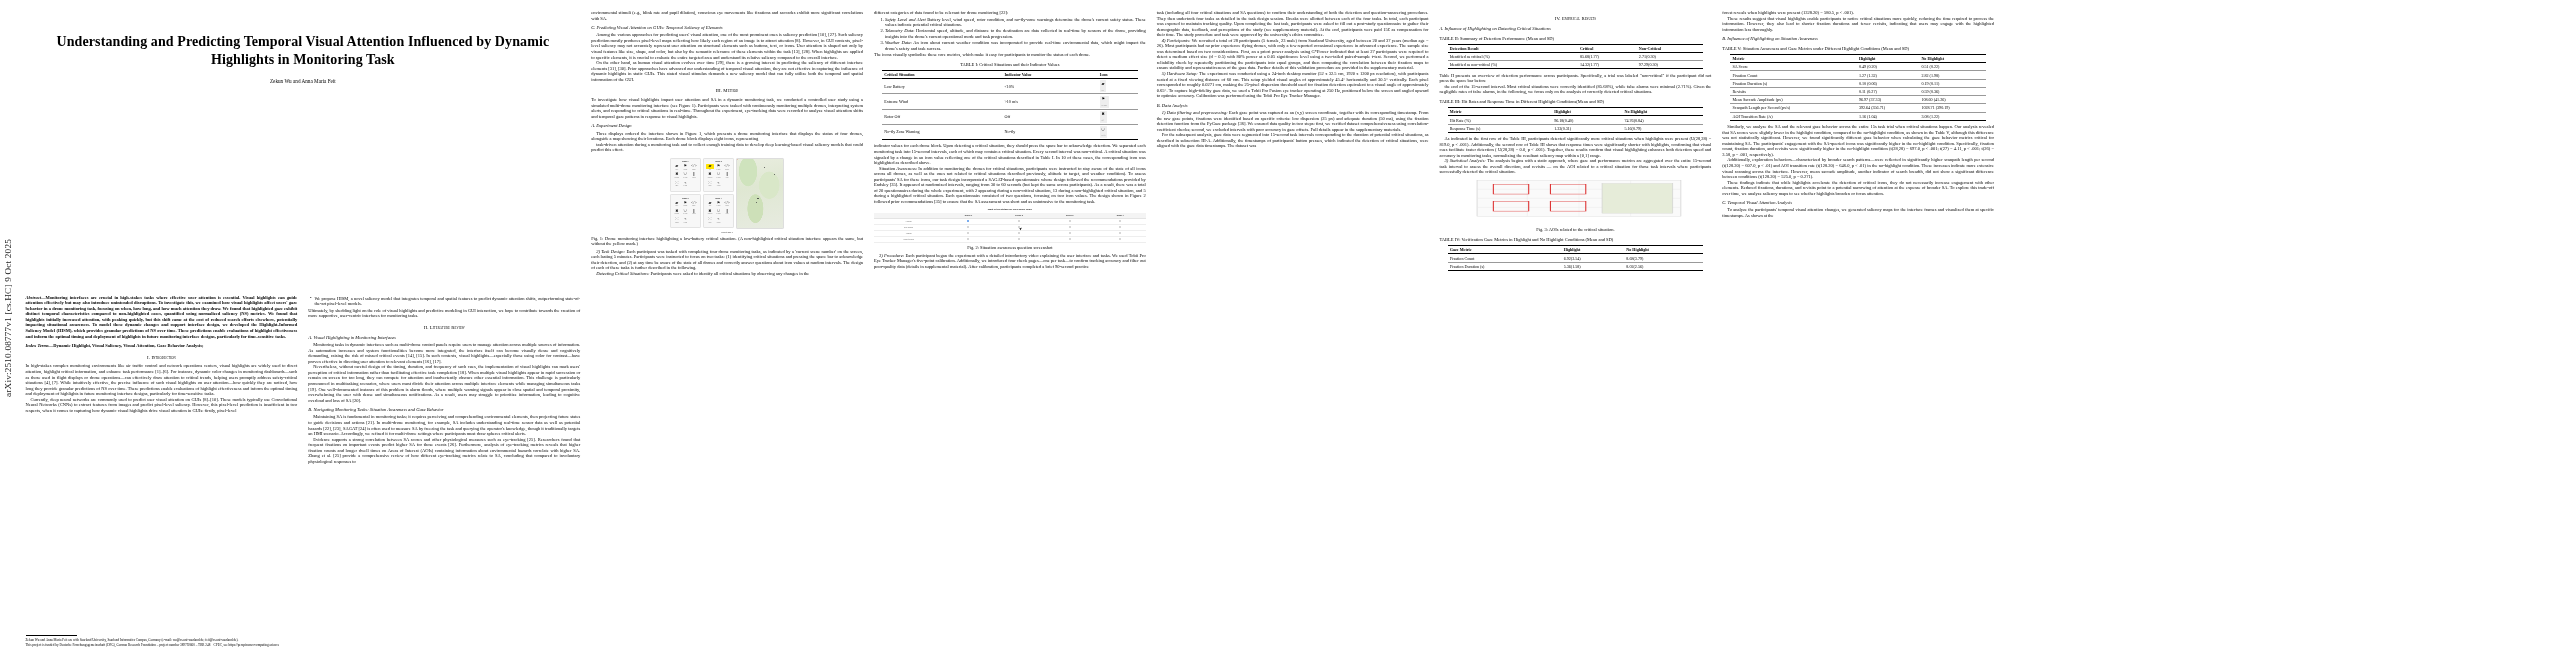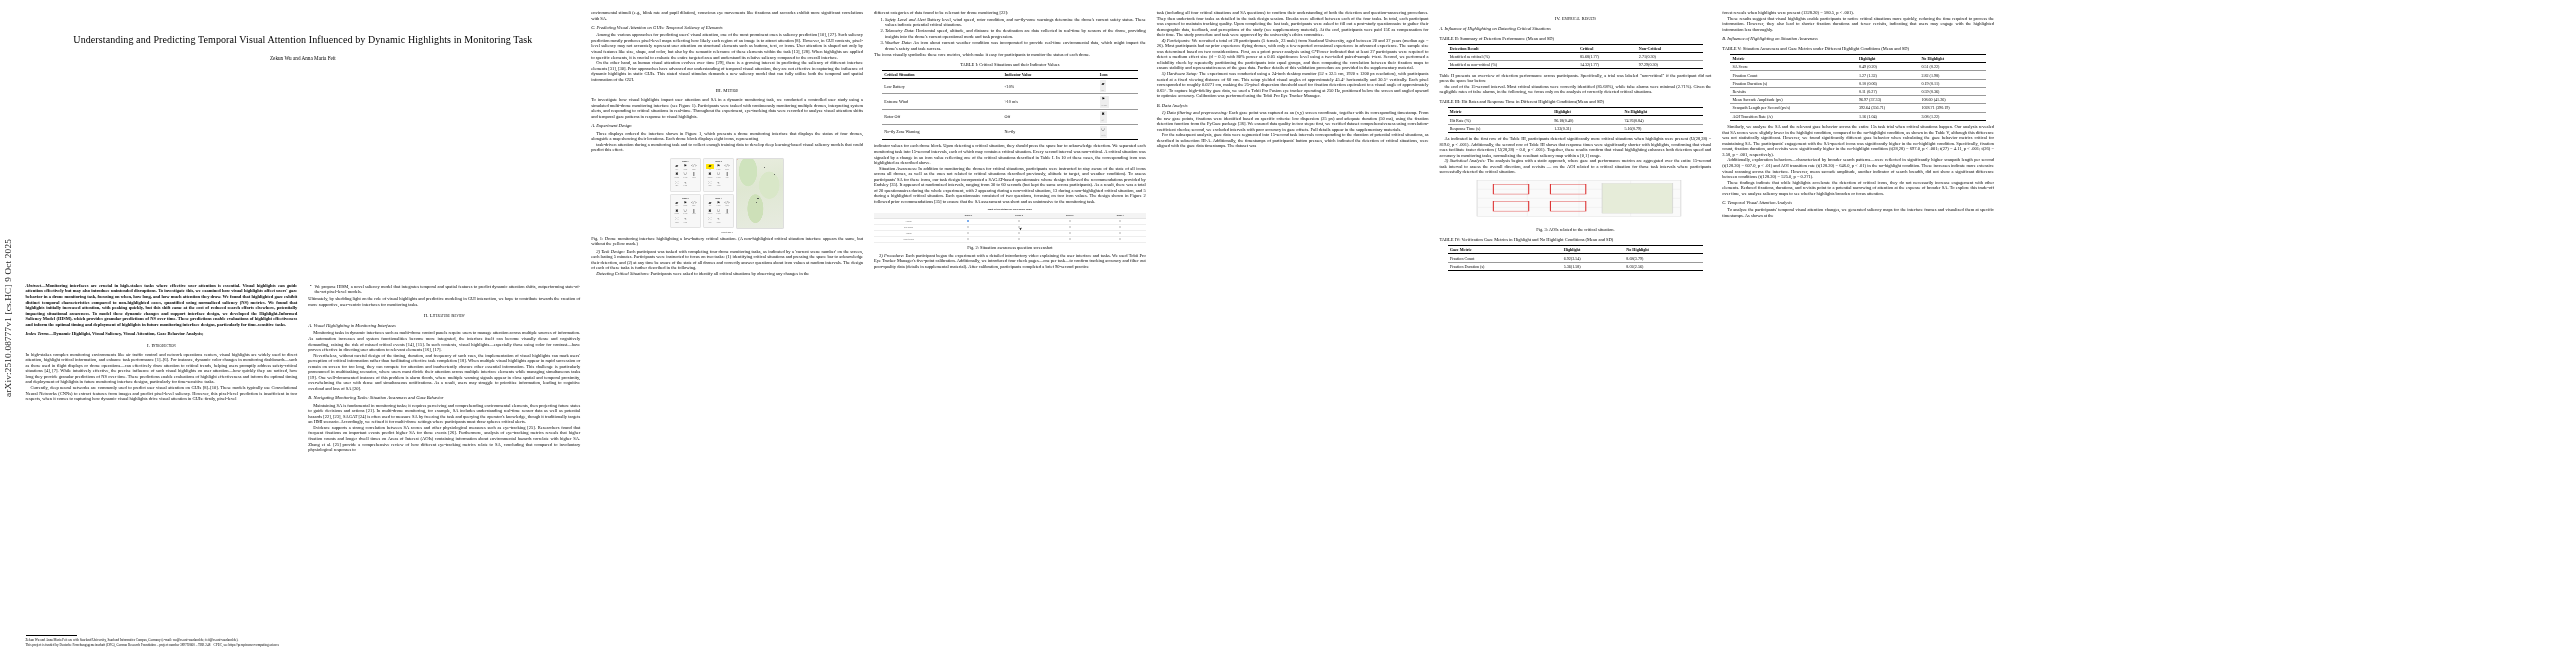--- a/index.html
+++ b/index.html
@@ -33,21 +33,21 @@
   }
   .col { font-size: 4.5px; line-height: 1.235; text-align: justify; }
 
   
   .titleblock {
     grid-column: 1 / span 2;
     text-align: center;
     padding-top: 23px;
   }
   h1.title {
-    font-size: 10px; font-weight: 400; line-height: 1.30;
+    font-size: 14px; font-weight: 700; line-height: 1.30;
     margin: 0 0 0 0; letter-spacing: 0.1px;
   }
   .authors { font-size: 5.2px; margin-top: 9px; margin-bottom: 14.5px; }
 
   .abstract { font-weight: 700; text-align: justify; font-size: 4.5px; line-height:1.24;}
   .abstract .lead { font-style: italic; font-weight: 700; }
   .idxterms { font-weight: 700; margin-top: 3.9px; font-size:4.5px; line-height:1.24;}
   .idxterms .lead { font-style: italic; font-weight: 700; }
 
   h2.sec {

